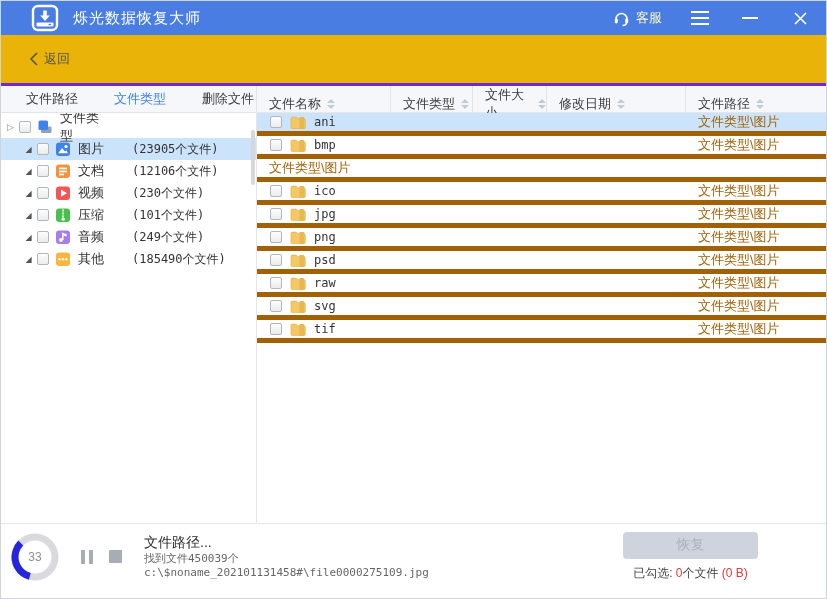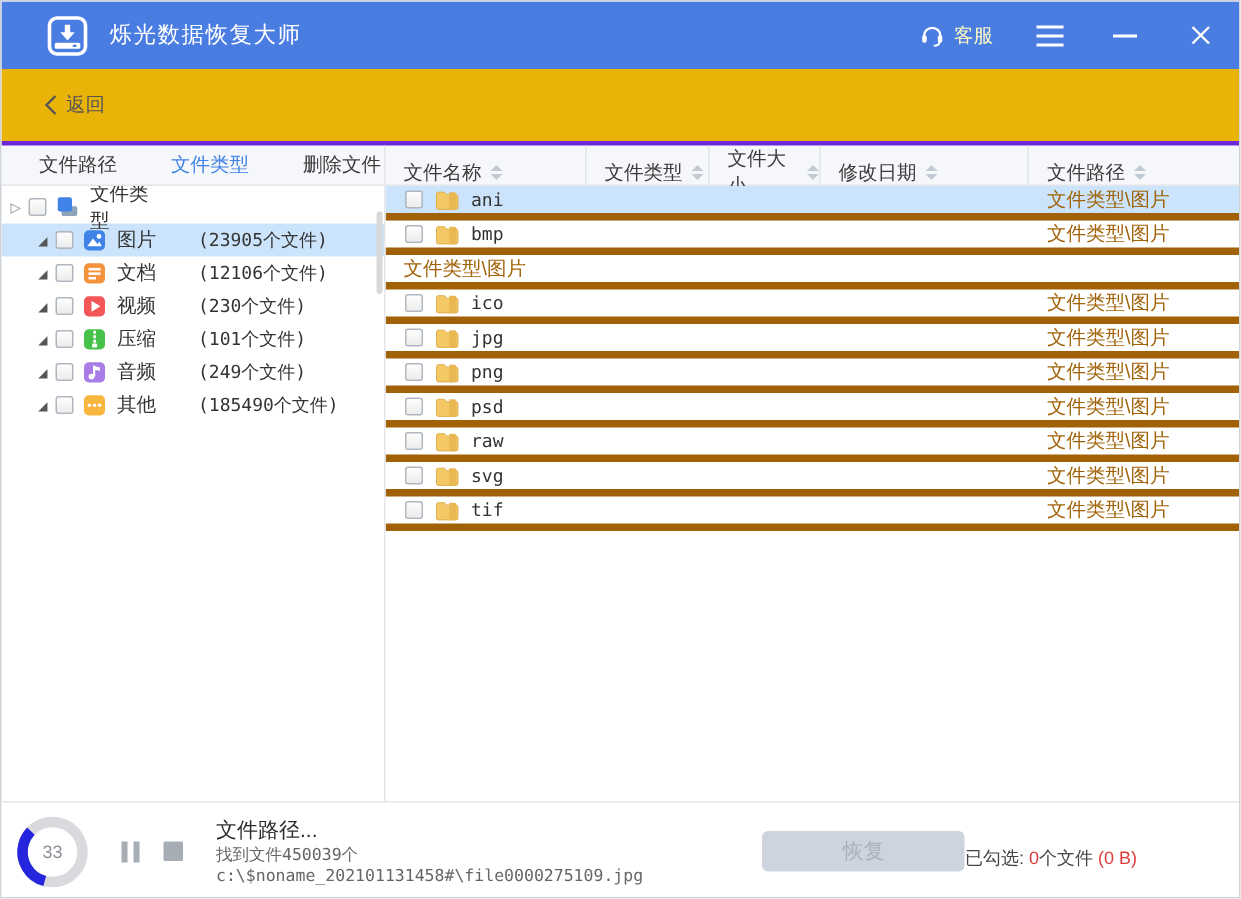--- a/index.html
+++ b/index.html
@@ -1,21 +1,21 @@
 <!DOCTYPE html>
 <html><head>
 <meta charset="utf-8">
 <style>
   * { margin:0; padding:0; box-sizing:border-box; }
   html,body { background:#e9e9e9; }
   body { font-family:"Liberation Sans", sans-serif; }
   .app { position:relative; width:827px; height:599px; background:#fff; overflow:hidden; border:1px solid #cfd4da; }
 
   
-  .titlebar { height:45px; background:#4a7de2; display:flex; align-items:center; padding:0 14px 0 30px; color:#fff; }
+  .titlebar { height:34px; background:#4a7de2; display:flex; align-items:center; padding:0 14px 0 30px; color:#fff; }
   .logo { width:28px; height:28px; margin-right:14px; display:flex; align-items:center; justify-content:center; }
   .app-title { font-size:15px; letter-spacing:1px; color:#fff; }
   .titlebar-right { margin-left:auto; display:flex; align-items:center; gap:26px; }
   .support { display:flex; align-items:center; gap:6px; font-size:13px; color:#fef9c3; cursor:pointer; }
   .winbtn { width:24px; height:24px; display:flex; align-items:center; justify-content:center; cursor:pointer; }
   .hamburger { display:flex; flex-direction:column; gap:4px; }
   .hamburger i { display:block; width:18px; height:2px; background:#fff; }
   .minimize i { display:block; width:16px; height:2px; background:#fff; }
 
   
@@ -64,21 +64,21 @@
   .footer { height:66px; border-top:1px solid #e4e6ea; display:flex; align-items:center; padding:0 16px 0 8px; background:#fff; }
   .ring { position:relative; width:52px; height:52px; flex:0 0 52px; }
   .ring-num { position:absolute; inset:0; display:flex; align-items:center; justify-content:center; font-size:12px; color:#8a8f98; }
   .ctrl { display:flex; align-items:center; gap:16px; margin-left:20px; }
   .pause { display:flex; gap:4px; cursor:pointer; }
   .pause i { display:block; width:4px; height:14px; background:#a6adb5; }
   .stop { width:13px; height:13px; background:#a6adb5; border-radius:1px; cursor:pointer; }
   .scaninfo { margin-left:22px; line-height:1.25; }
   .scan-title { font-size:14px; color:#2b2b2b; margin-bottom:1px; }
   .scan-found, .scan-file { font-size:11px; color:#666; font-family:"DejaVu Sans Mono", monospace; }
-  .footer-right { margin-left:auto; display:flex; align-items:flex-end; margin-right:52px; }
+  .footer-right { margin-left:auto; display:flex; flex-direction:column; align-items:center; margin-right:52px; }
   .recover-btn { width:135px; height:27px; background:#cdd4dd; border:none; border-radius:4px; color:#aab2bc; font-size:14px; cursor:default; font-family:"Liberation Sans", sans-serif; }
   .sel-summary { margin-top:6px; font-size:12px; color:#444; white-space:nowrap; }
   .red { color:#e03a3a; }
 </style>
 </head>
 <body>
 
 <div class="app">
 
   <div class="titlebar">

